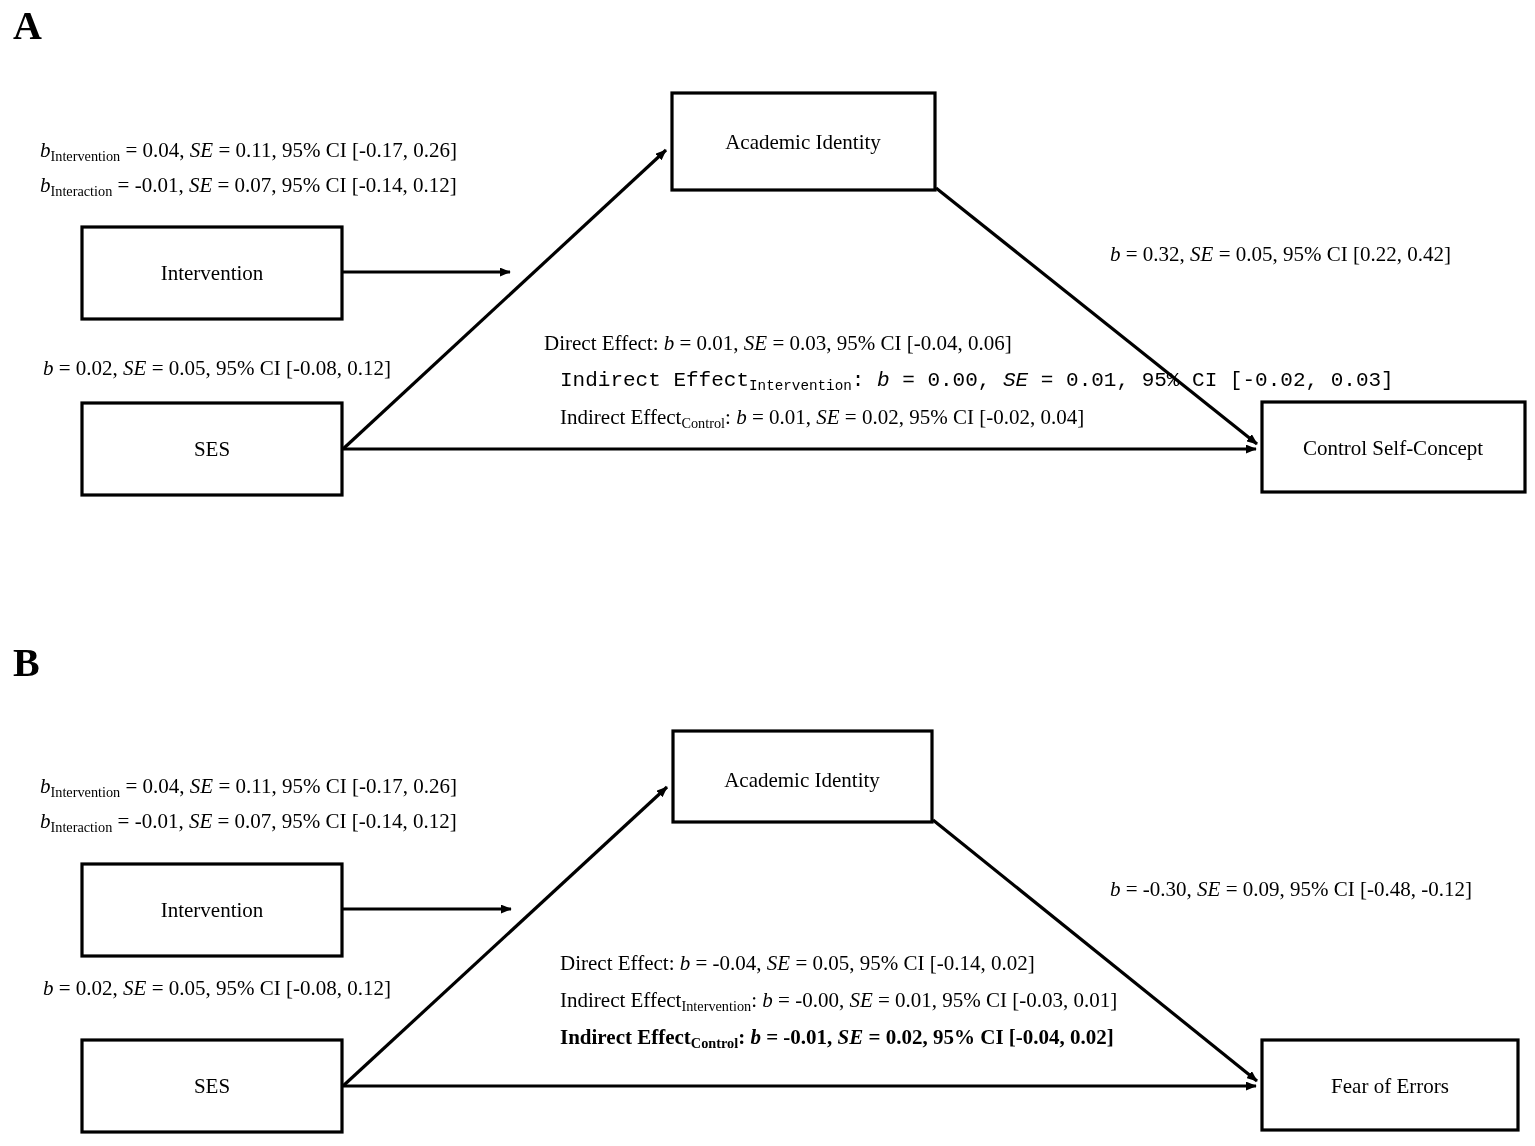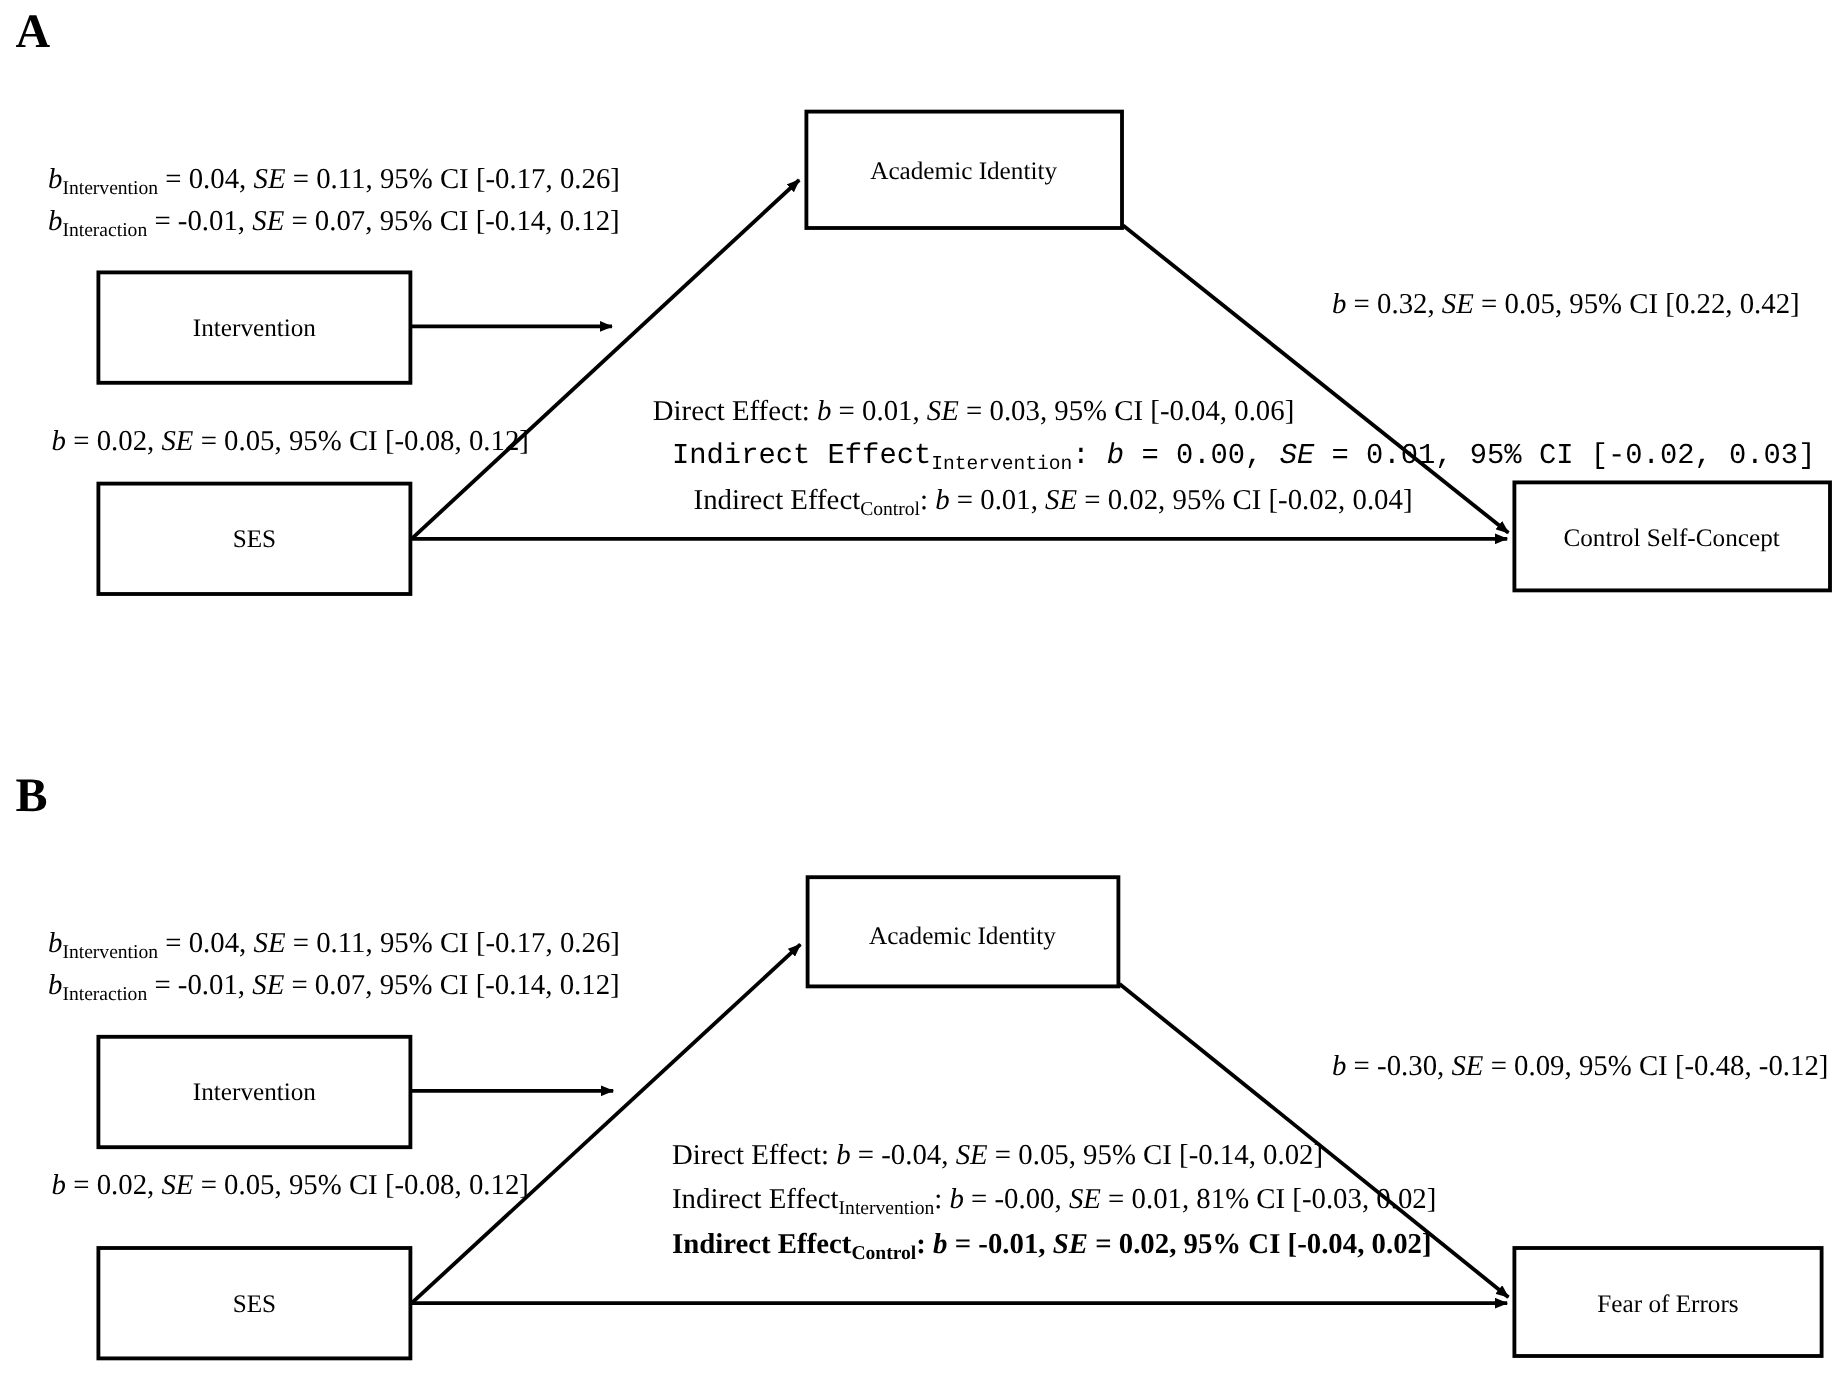--- a/index.html
+++ b/index.html
@@ -44,21 +44,21 @@
   .node-label {
     position: absolute;
     font-size: 21px;
     line-height: 24px;
     text-align: center;
     white-space: nowrap;
     transform: translate(-50%, -50%);
   }
   .stat {
     position: absolute;
-    font-size: 24px;
+    font-size: 21px;
     line-height: 35px;
     white-space: nowrap;
   }
   .stat.center-line { line-height: 37px; }
   .it { font-style: italic; }
   sub {
     font-size: 0.68em;
     line-height: 0;
     vertical-align: baseline;
     position: relative;
@@ -128,21 +128,21 @@
   <div class="stat" style="left:1110px; top:237px;">
     <span class="it">b</span><span> = 0.32, </span><span class="it">SE</span><span> = 0.05, 95% CI [0.22, 0.42]</span>
   </div>
 
   <div class="stat center-line" style="left:544px; top:325px;">
     <span>Direct Effect: </span><span class="it">b</span><span> = 0.01, </span><span class="it">SE</span><span> = 0.03, 95% CI [-0.04, 0.06]</span>
   </div>
   <div class="stat center-line" style="left:560px; top:362px;font-family:Liberation Mono, monospace;">
     <span>Indirect Effect</span><sub>Intervention</sub><span>: </span><span class="it">b</span><span> = 0.00, </span><span class="it">SE</span><span> = 0.01, 95% CI [-0.02, 0.03]</span>
   </div>
-  <div class="stat center-line" style="left:560px; top:399px;margin-left:18px;">
+  <div class="stat center-line" style="left:560px; top:399px;">
     <span>Indirect Effect</span><sub>Control</sub><span>: </span><span class="it">b</span><span> = 0.01, </span><span class="it">SE</span><span> = 0.02, 95% CI [-0.02, 0.04]</span>
   </div>
 
   <div class="panel-letter" id="panel-b-letter">B</div>
 
   <div class="node-label" style="left:802px; top:780px;">Academic Identity</div>
   <div class="node-label" style="left:212px; top:910px;">Intervention</div>
   <div class="node-label" style="left:212px; top:1086px;">SES</div>
   <div class="node-label" style="left:1390px; top:1086px;">Fear of Errors</div>
 
@@ -158,19 +158,19 @@
   </div>
 
   <div class="stat" style="left:1110px; top:872px;">
     <span class="it">b</span><span> = -0.30, </span><span class="it">SE</span><span> = 0.09, 95% CI [-0.48, -0.12]</span>
   </div>
 
   <div class="stat center-line" style="left:560px; top:945px;">
     <span>Direct Effect: </span><span class="it">b</span><span> = -0.04, </span><span class="it">SE</span><span> = 0.05, 95% CI [-0.14, 0.02]</span>
   </div>
   <div class="stat center-line" style="left:560px; top:982px;">
-    <span>Indirect Effect</span><sub>Intervention</sub><span>: </span><span class="it">b</span><span> = -0.00, </span><span class="it">SE</span><span> = 0.01, 81% CI [-0.03, 0.02]</span>
+    <span>Indirect Effect</span><sub>Intervention</sub><span>: </span><span class="it">b</span><span> = -0.00, </span><span class="it">SE</span><span> = 0.01, 95% CI [-0.03, 0.01]</span>
   </div>
   <div class="stat center-line" style="left:560px; top:1019px;font-weight:bold;">
     <span>Indirect Effect</span><sub>Control</sub><span>: </span><span class="it">b</span><span> = -0.01, </span><span class="it">SE</span><span> = 0.02, 95% CI [-0.04, 0.02]</span>
   </div>
 
 </div>
 
 </body></html>

